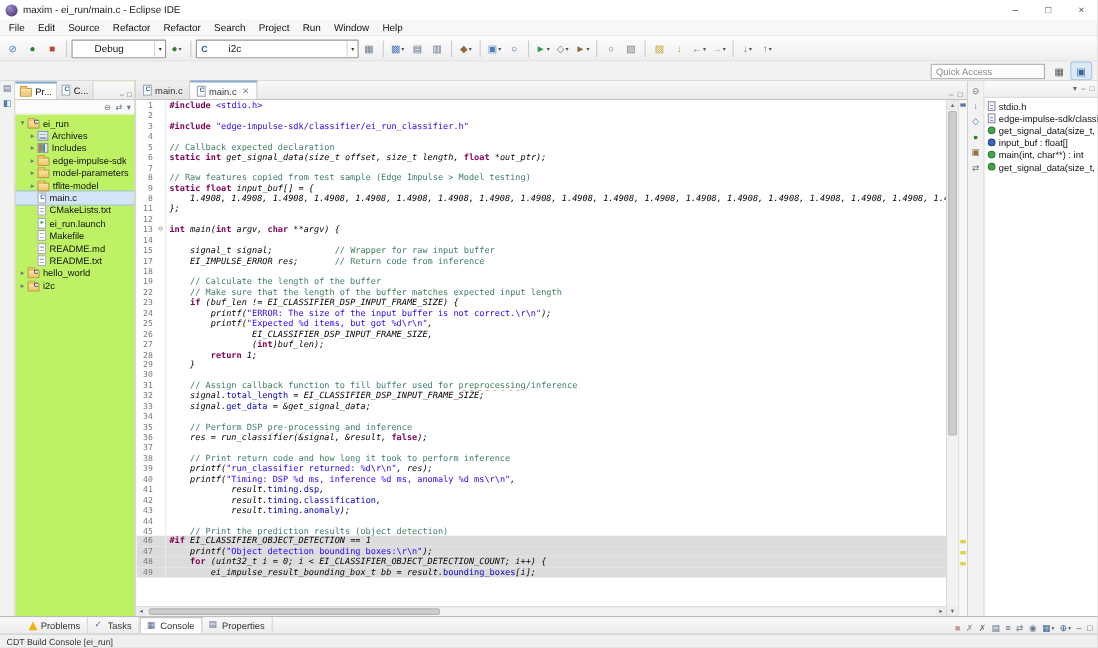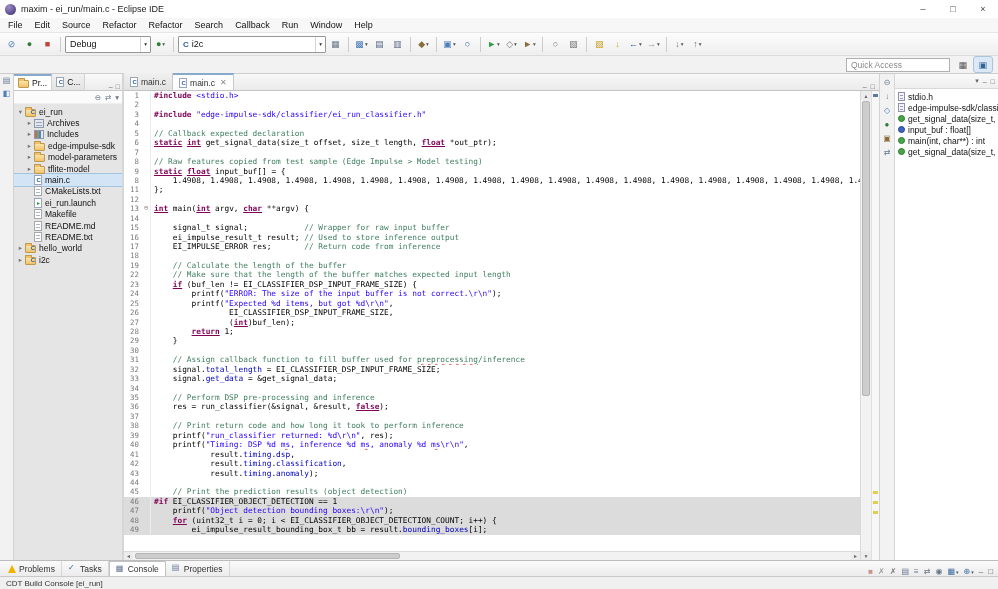--- a/index.html
+++ b/index.html
@@ -18,37 +18,37 @@
   .menubar { height:15px; background:#f7f7f7; border-bottom:1px solid #e6e6e6; display:flex; align-items:center; padding-left:2px; flex:none; }
   .menu-item { padding:0 6px; white-space:nowrap; }
 
   
   .toolbar { height:23px; background:linear-gradient(#fdfdfd,#eeeeee); border-bottom:1px solid #dcdcdc; display:flex; align-items:center; padding:0 3px; gap:1px; flex:none; }
   .tb-btn { height:18px; min-width:17px; padding:0 1px; display:flex; align-items:center; justify-content:center; border-radius:2px; }
   .tb-glyph { font-size:9px; line-height:1; }
   .tb-caret { font-size:5.5px; color:#555; margin-left:1px; }
   .tb-sep { width:1px; height:15px; background:#cccccc; margin:0 3px; flex:none; }
   .combo { height:17px; background:#fff; border:1px solid #979797; border-radius:1px; display:flex; align-items:center; padding:0 0 0 4px; gap:3px; flex:none; }
-  .combo-val { white-space:nowrap; overflow:hidden; flex:1; }
+  .combo-val { white-space:nowrap; overflow:hidden; flex:1;margin-left:16px; }
   .combo .caret { font-size:5.5px; color:#333; border-left:1px solid #d5d5d5; height:100%; display:flex; align-items:center; padding:0 3px; flex:none; }
   .c-chip { color:#2b5fa5; font-weight:bold; font-size:8px; flex:none; }
 
   
   .row2 { height:17px; background:#f2f2f2; display:flex; align-items:center; justify-content:flex-end; gap:4px; padding-right:6px; flex:none; }
   .quick-access { width:104px; height:14px; background:#fff; border:1px solid #b0b0b0; color:#8a8a8a; font-size:8.5px; display:flex; align-items:center; padding:0 4px; }
   .perspectives { display:flex; gap:2px; }
   .persp { width:18px; height:15px; display:flex; align-items:center; justify-content:center; border-radius:2px; font-size:9px; }
   .persp.active { background:#dce8f5; outline:1px solid #a9c4de; }
 
   
   .main { height:487px; display:flex; flex:none; border-top:1px solid #cdcdcd; background:#fff; }
   .left-strip { width:14px; background:#f2f2f2; border-right:1px solid #d2d2d2; display:flex; flex-direction:column; align-items:center; padding-top:3px; gap:5px; flex:none; }
   .strip-ic { font-size:8px; line-height:1; }
 
-  .explorer { width:110px; display:flex; flex-direction:column; background:#e5e5e5; border-right:2px solid #d6d6d6; flex:none;justify-content:space-between; }
+  .explorer { width:110px; display:flex; flex-direction:column; background:#bef264; border-right:2px solid #d6d6d6; flex:none;justify-content:space-between; }
   .panel-tabs { height:17px; background:linear-gradient(#fafafa,#ececec); border-bottom:1px solid #c9c9c9; display:flex; align-items:flex-end; flex:none; }
   .panel-tab { height:16px; display:flex; align-items:center; gap:3px; padding:0 4px; font-size:8.5px; border-right:1px solid #d2d2d2; background:linear-gradient(#f1f1f1,#e3e3e3); white-space:nowrap; }
   .panel-tab.active { background:#fff; border-top:2px solid #87a9cc; }
   .panel-minmax { margin-left:auto; display:flex; gap:3px; padding:0 2px; color:#666; font-size:7px; }
   .mm-btn { cursor:default; }
   .explorer-toolbar { height:13px; background:#fbfbfb; border-bottom:1px solid #efefef; display:flex; justify-content:flex-end; align-items:center; gap:4px; padding-right:3px; font-size:7.5px; flex:none; }
   .tree { flex:1; overflow:hidden; padding-top:2px; }
   .tree-row { height:11.4px; display:flex; align-items:center; white-space:nowrap; }
   .tree-row.selected { background:#d2e4f6; outline:1px solid #a3c3e2; }
   .twisty { width:9px; text-align:center; font-size:6.5px; color:#777; flex:none; }
@@ -78,22 +78,22 @@
   .editor-minmax { margin-left:auto; display:flex; gap:4px; padding-right:4px; color:#666; font-size:7px; }
   .editor-body { flex:1; display:flex; min-height:0; }
   .editor-center { flex:1; display:flex; flex-direction:column; min-width:0; }
   .code-scroll { flex:1; overflow:hidden; background:#fff; }
   .code-line { display:flex; height:9.44px; line-height:9.44px; font-family:"DejaVu Sans Mono", monospace; font-size:7.8px; white-space:pre; }
   .code-line.hl { background:#dcdcdc; }
   .ln { width:18px; text-align:right; padding-right:3px; color:#787878; font-size:7.4px; flex:none; }
   .fold { width:9px; text-align:center; color:#888; font-size:7px; flex:none; border-right:1px solid #ececec; }
   .code-text { flex:1; overflow:hidden; white-space:pre; padding-left:3px; }
   .code-text span { white-space:pre; }
-  .sg-p { color:#000; }
-  .sg-k { color:#7f0055; font-weight:bold;text-decoration:underline; }
+  .sg-p { color:#000;font-style:italic; }
+  .sg-k { color:#7f0055; font-weight:bold; }
   .sg-d { color:#7f0055; font-weight:bold; }
   .sg-c { color:#3f7f5f; }
   .sg-cu { color:#3f7f5f; text-decoration:underline wavy #e05555 1px; text-underline-offset:1px; }
   .sg-s { color:#2a00ff; }
   .sg-su { color:#2a00ff; text-decoration:underline wavy #e05555 1px; text-underline-offset:1px; }
   .sg-f { color:#0000c0; }
 
   .hscroll { height:9px; background:#f2f2f2; border-top:1px solid #dadada; position:relative; flex:none; }
   .hthumb { position:absolute; left:11px; width:265px; top:1px; bottom:1px; background:#cdcdcd; border:1px solid #b5b5b5; border-radius:2px; }
   .h-arrow { position:absolute; top:0; bottom:0; width:9px; display:flex; align-items:center; justify-content:center; font-size:5px; color:#666; background:#ececec; }
@@ -112,21 +112,21 @@
   .outline-list { flex:1; overflow:hidden; padding-top:2px; }
   .ol-row { height:11px; display:flex; align-items:center; white-space:nowrap; padding-left:3px; }
   .ol-label { margin-left:3px; font-size:8.5px; overflow:hidden; }
   .oico { flex:none; position:relative; display:inline-block; }
   .oico.function { width:7px; height:7px; border-radius:50%; background:#47a447; border:1px solid #2d7a2d; }
   .oico.variable { width:7px; height:7px; border-radius:50%; background:#3c66c4; border:1px solid #27447e; }
   .oico.include { width:7px; height:9px; background:#f2f2f8; border:1px solid #8f8fae; }
   .oico.include::after { content:""; position:absolute; left:1px; right:1px; top:2px; height:4px; background:repeating-linear-gradient(#9a9ab8 0 1px, transparent 1px 3px); }
 
   
-  .bottom-tabs { height:16px; background:linear-gradient(#fafafa,#ececec); border-top:1px solid #bcbcbc; display:flex; align-items:flex-end; padding-left:2px; flex:none;text-align:right; }
+  .bottom-tabs { height:16px; background:linear-gradient(#fafafa,#ececec); border-top:1px solid #bcbcbc; display:flex; align-items:flex-end; padding-left:20px; flex:none;text-align:right; }
   .btab { height:15px; display:flex; align-items:center; gap:3px; padding:0 6px; font-size:8.5px; color:#333; border-right:1px solid #d8d8d8; white-space:nowrap; }
   .btab.active { background:#fff; border:1px solid #c3c3c3; border-bottom:none; }
   .bt-ico { width:9px; height:9px; position:relative; flex:none; }
   .bt-ico.problems { width:0; height:0; border-left:4.5px solid transparent; border-right:4.5px solid transparent; border-bottom:8px solid #f0b400; margin-top:1px; }
   .bt-ico.tasks::after { content:"✓"; position:absolute; top:-1px; left:0; font-size:8px; color:#33659c; }
   .bt-ico.console::after { content:"▦"; position:absolute; top:-1px; left:0; font-size:8px; color:#5b6b8c; }
   .bt-ico.properties::after { content:"▤"; position:absolute; top:-1px; left:0; font-size:8px; color:#5b6b8c; }
   .bottom-icons { margin-left:auto; display:flex; align-items:center; gap:5px; padding-right:5px; font-size:8px; }
   .bi { display:flex; align-items:center; line-height:1; }
   .bi .tb-caret { font-size:5px; }
@@ -147,21 +147,21 @@
       </div>
   </div>
 
   <div class="menubar">
       <div class="menu-item">File</div>
       <div class="menu-item">Edit</div>
       <div class="menu-item">Source</div>
       <div class="menu-item">Refactor</div>
       <div class="menu-item">Refactor</div>
       <div class="menu-item">Search</div>
-      <div class="menu-item">Callback</div>
+      <div class="menu-item">Project</div>
       <div class="menu-item">Run</div>
       <div class="menu-item">Window</div>
       <div class="menu-item">Help</div>
     </div>
 
   <div class="toolbar">
       <div class="tb-btn">
         <span class="tb-glyph" style="color: rgb(77, 125, 187);">⊘</span>
       </div>
       <div class="tb-btn">
@@ -397,21 +397,20 @@
               <div class="code-line"><span class="ln">6</span><span class="fold"></span><span class="code-text"><span class="sg-k">static</span><span class="sg-p"> </span><span class="sg-k">int</span><span class="sg-p"> get_signal_data(size_t offset, size_t length, </span><span class="sg-k">float</span><span class="sg-p"> *out_ptr);</span></span></div>
               <div class="code-line"><span class="ln">7</span><span class="fold"></span><span class="code-text"></span></div>
               <div class="code-line"><span class="ln">8</span><span class="fold"></span><span class="code-text"><span class="sg-c">// Raw features copied from test sample (Edge Impulse &gt; Model testing)</span></span></div>
               <div class="code-line"><span class="ln">9</span><span class="fold"></span><span class="code-text"><span class="sg-k">static</span><span class="sg-p"> </span><span class="sg-k">float</span><span class="sg-p"> input_buf[] = {</span></span></div>
               <div class="code-line"><span class="ln">8</span><span class="fold"></span><span class="code-text"><span class="sg-p">    1.4908, 1.4908, 1.4908, 1.4908, 1.4908, 1.4908, 1.4908, 1.4908, 1.4908, 1.4908, 1.4908, 1.4908, 1.4908, 1.4908, 1.4908, 1.4908, 1.4908, 1.4908, 1.4908, 1.4908, 1.4908, 1.4908, 1.4908, 1.4908, 1.4908, 1.4908, 1.4908, 1.4908,</span></span></div>
               <div class="code-line"><span class="ln">11</span><span class="fold"></span><span class="code-text"><span class="sg-p">};</span></span></div>
               <div class="code-line"><span class="ln">12</span><span class="fold"></span><span class="code-text"></span></div>
               <div class="code-line"><span class="ln">13</span><span class="fold">⊖</span><span class="code-text"><span class="sg-k">int</span><span class="sg-p"> main(</span><span class="sg-k">int</span><span class="sg-p"> argv, </span><span class="sg-k">char</span><span class="sg-p"> **argv) {</span></span></div>
               <div class="code-line"><span class="ln">14</span><span class="fold"></span><span class="code-text"></span></div>
               <div class="code-line"><span class="ln">15</span><span class="fold"></span><span class="code-text"><span class="sg-p">    signal_t signal;            </span><span class="sg-c">// Wrapper for raw input buffer</span></span></div>
-              <div class="code-line"><span class="ln">16</span><span class="fold"></span><span class="code-text"><span class="sg-p">    ei_impulse_result_t result; </span><span class="sg-c">// Used to store inference output</span></span></div>
               <div class="code-line"><span class="ln">17</span><span class="fold"></span><span class="code-text"><span class="sg-p">    EI_IMPULSE_ERROR res;       </span><span class="sg-c">// Return code from inference</span></span></div>
               <div class="code-line"><span class="ln">18</span><span class="fold"></span><span class="code-text"></span></div>
               <div class="code-line"><span class="ln">19</span><span class="fold"></span><span class="code-text"><span class="sg-c">    // Calculate the length of the buffer</span></span></div>
               <div class="code-line"><span class="ln">22</span><span class="fold"></span><span class="code-text"><span class="sg-c">    // Make sure that the length of the buffer matches expected input length</span></span></div>
               <div class="code-line"><span class="ln">23</span><span class="fold"></span><span class="code-text"><span class="sg-p">    </span><span class="sg-k">if</span><span class="sg-p"> (buf_len != EI_CLASSIFIER_DSP_INPUT_FRAME_SIZE) {</span></span></div>
               <div class="code-line"><span class="ln">24</span><span class="fold"></span><span class="code-text"><span class="sg-p">        printf(</span><span class="sg-s">"ERROR: The size of the input buffer is not correct.\r\n"</span><span class="sg-p">);</span></span></div>
               <div class="code-line"><span class="ln">25</span><span class="fold"></span><span class="code-text"><span class="sg-p">        printf(</span><span class="sg-s">"Expected %d items, but got %d\r\n"</span><span class="sg-p">,</span></span></div>
               <div class="code-line"><span class="ln">26</span><span class="fold"></span><span class="code-text"><span class="sg-p">                EI_CLASSIFIER_DSP_INPUT_FRAME_SIZE,</span></span></div>
               <div class="code-line"><span class="ln">27</span><span class="fold"></span><span class="code-text"><span class="sg-p">                (</span><span class="sg-k">int</span><span class="sg-p">)buf_len);</span></span></div>
               <div class="code-line"><span class="ln">28</span><span class="fold"></span><span class="code-text"><span class="sg-p">        </span><span class="sg-k">return</span><span class="sg-p"> 1;</span></span></div>

